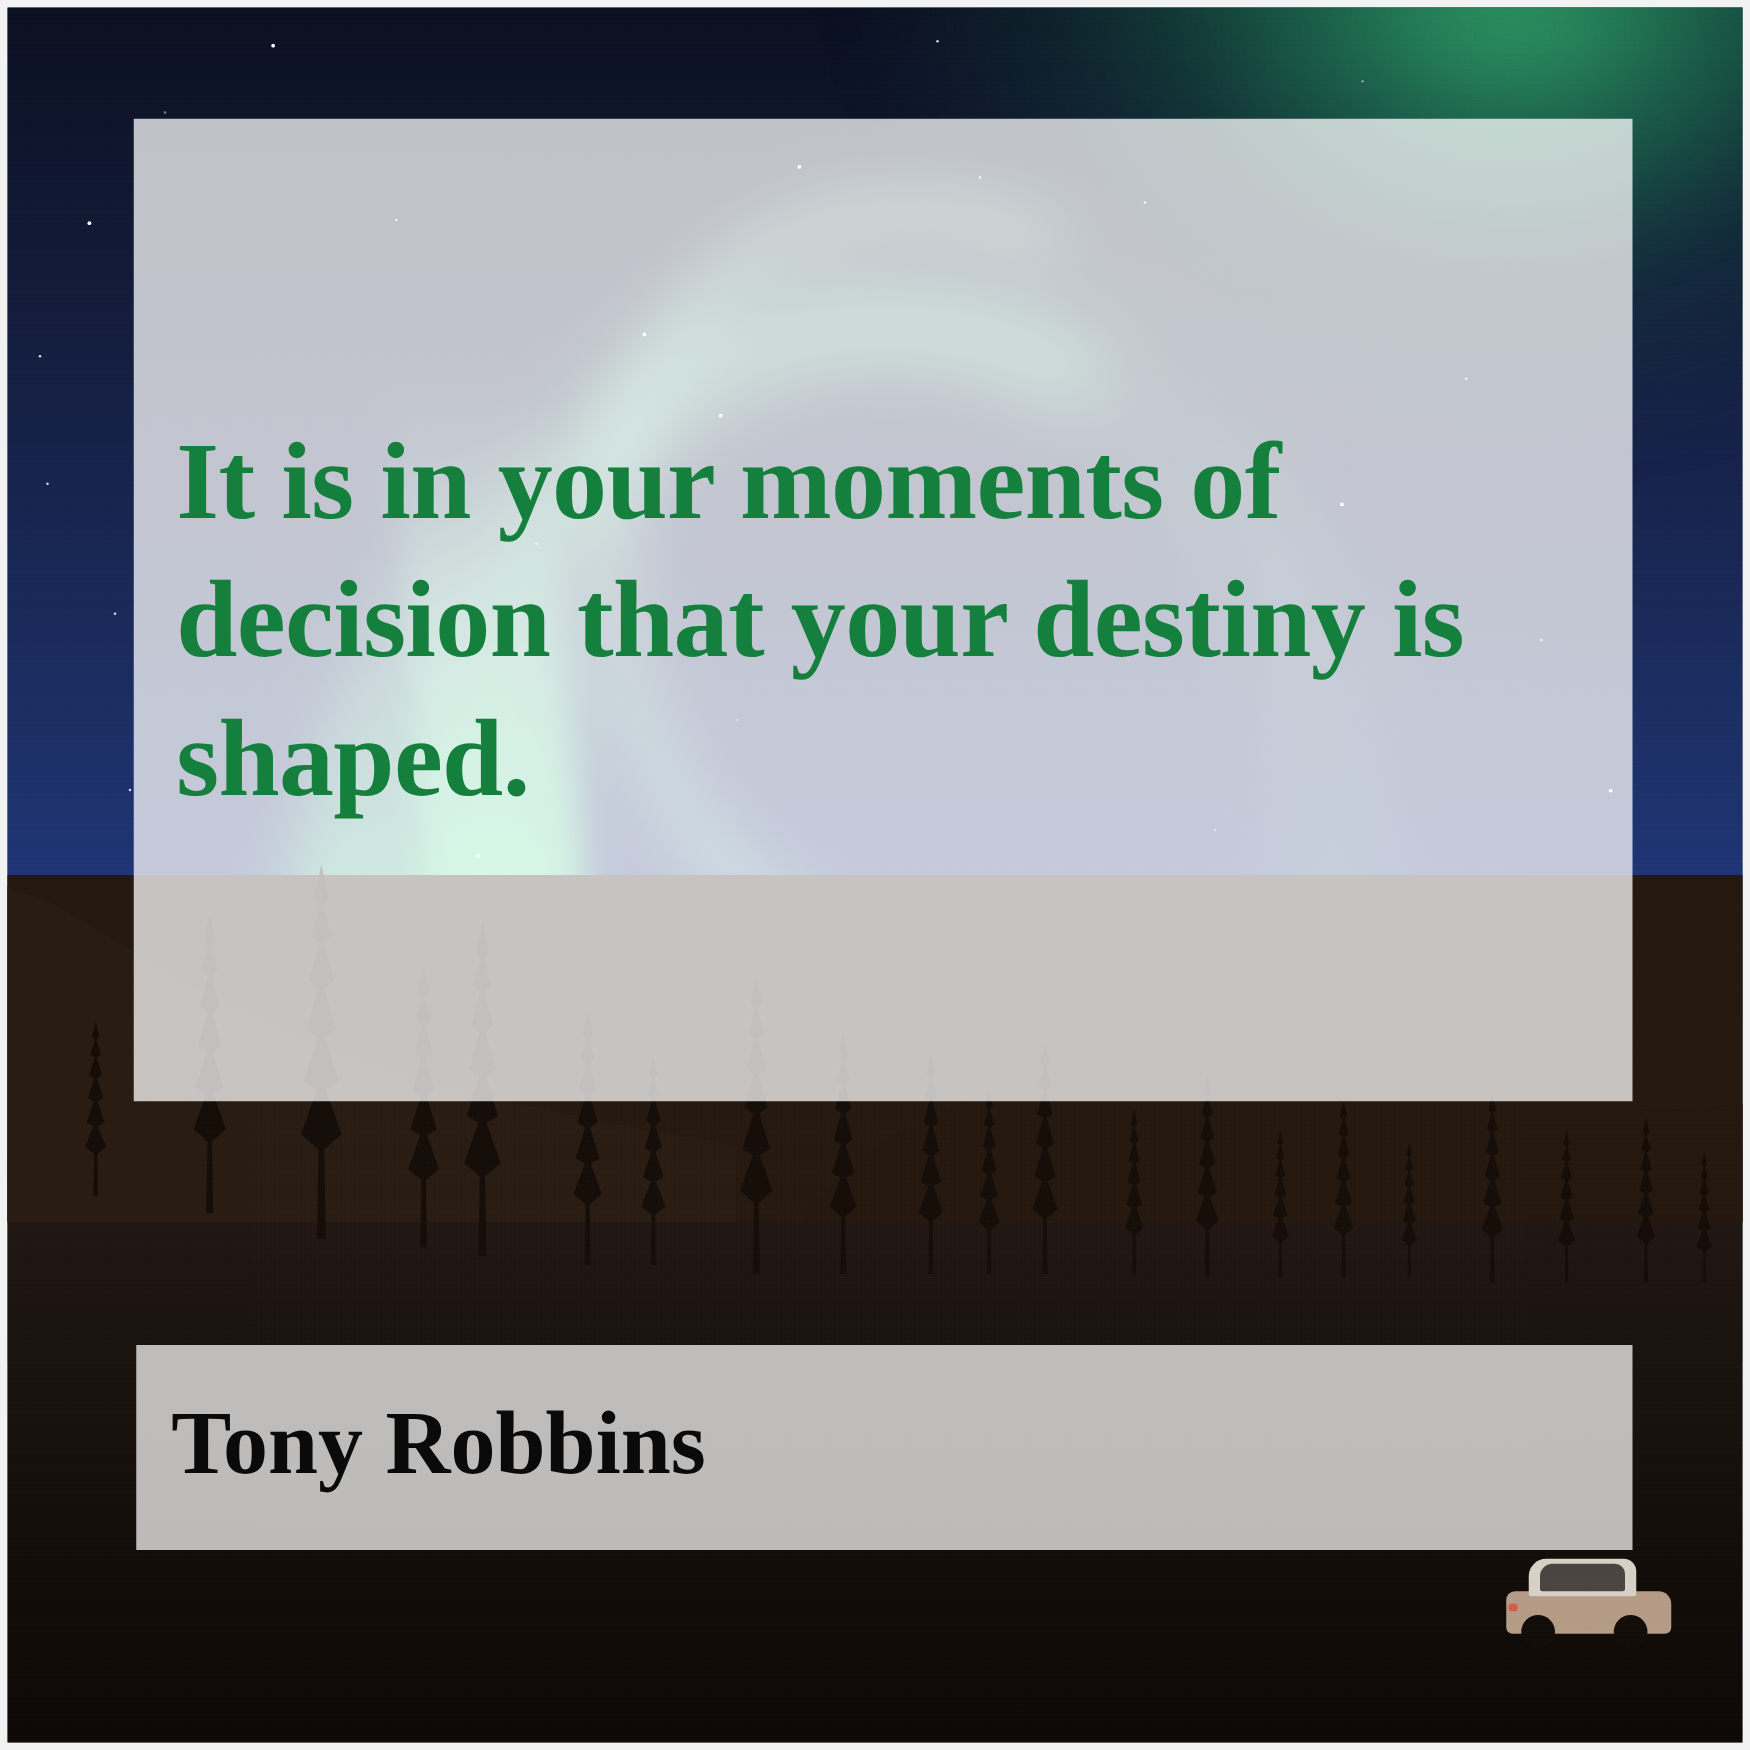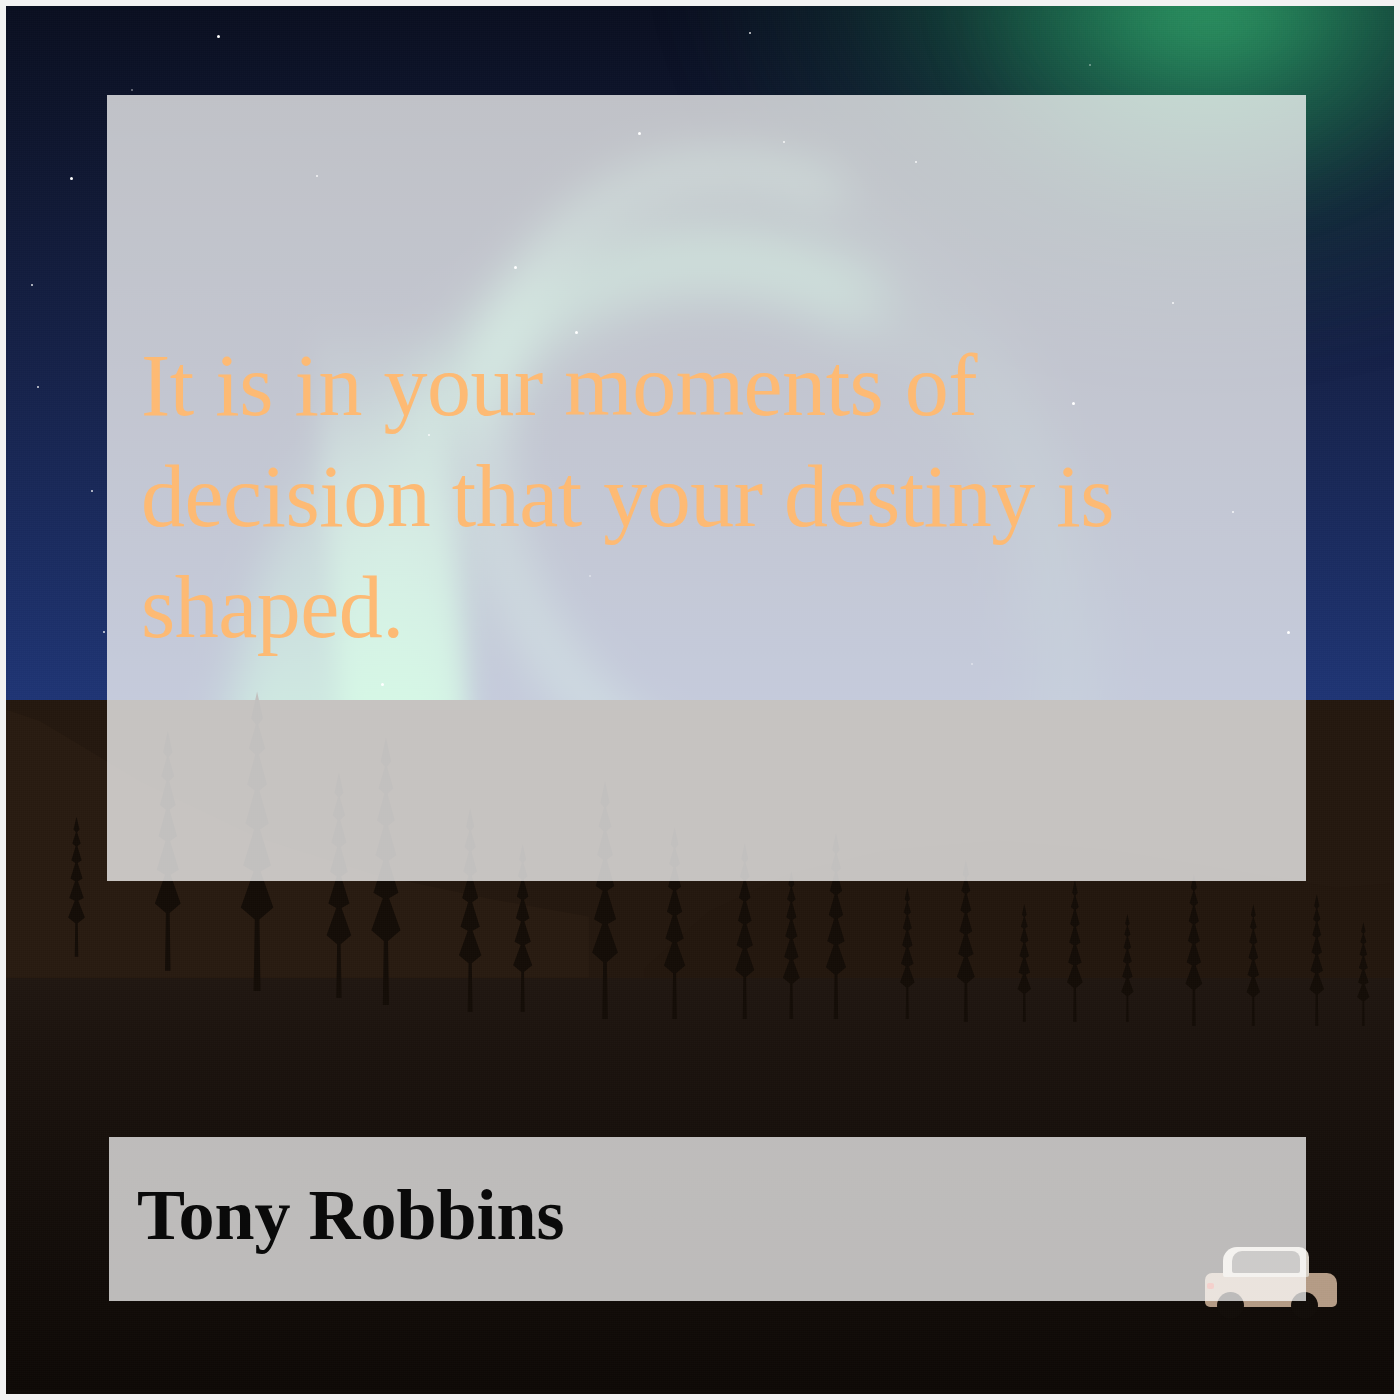--- a/index.html
+++ b/index.html
@@ -316,32 +316,32 @@
     box-sizing: border-box;
     padding: 0;
   }
   .quote-text {
     position: absolute;
     left: 34px;
     top: 236px;
     width: 1120px;
     margin: 0;
     font-family: "Liberation Serif", serif;
-    font-weight: normal;
+    font-weight: bold;
     font-size: 88px;
     line-height: 1.26;
     letter-spacing: -0.5px;
-    color: #fdba74;
+    color: #15803d;
     text-rendering: optimizeLegibility;
   }
 
   .author-panel {
     position: absolute;
     left: 103px;
-    top: 1131px;
+    top: 1070px;
     width: 1197px;
     height: 164px;
     background: rgba(255,255,255,0.72);
     box-sizing: border-box;
   }
   .author-text {
     position: absolute;
     left: 28px;
     top: 42px;
     margin: 0;

